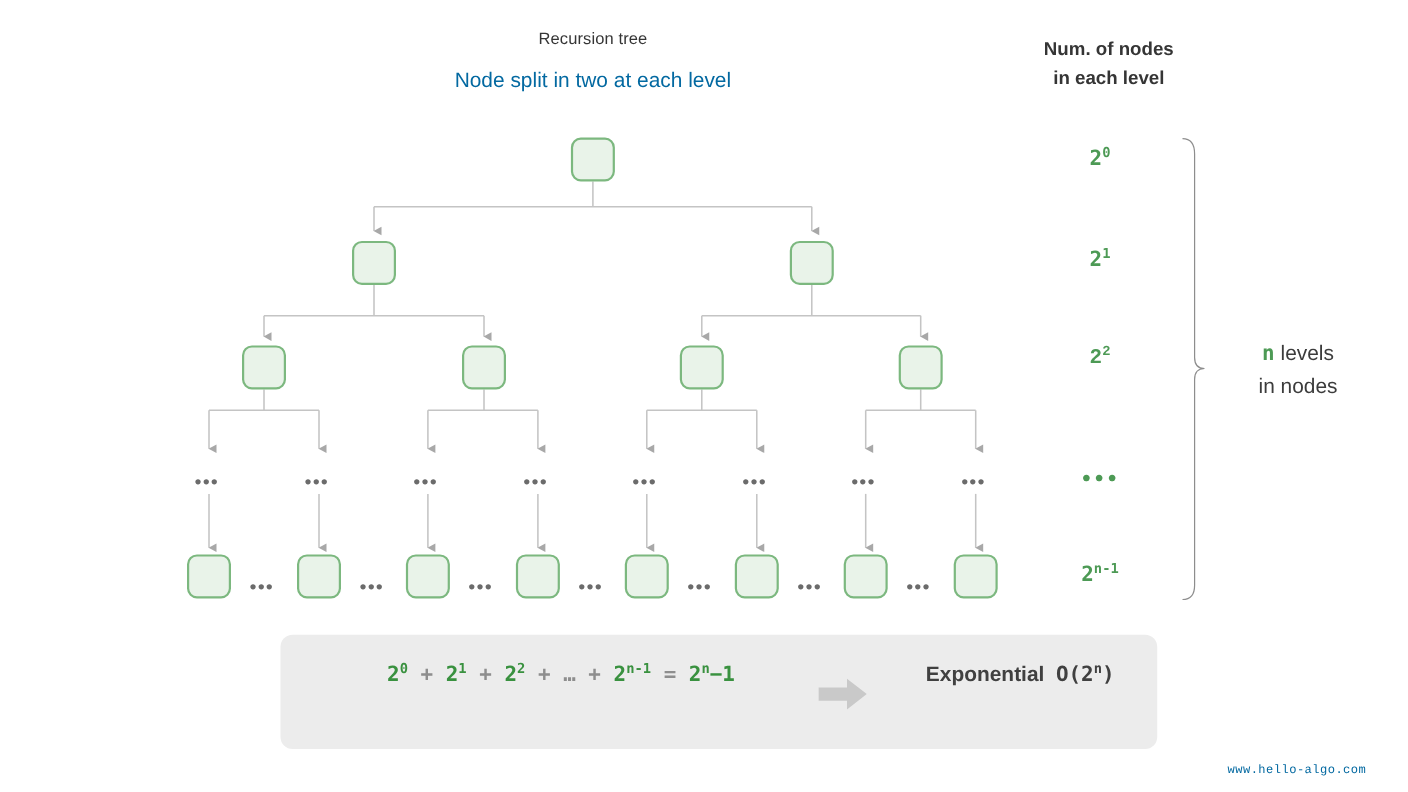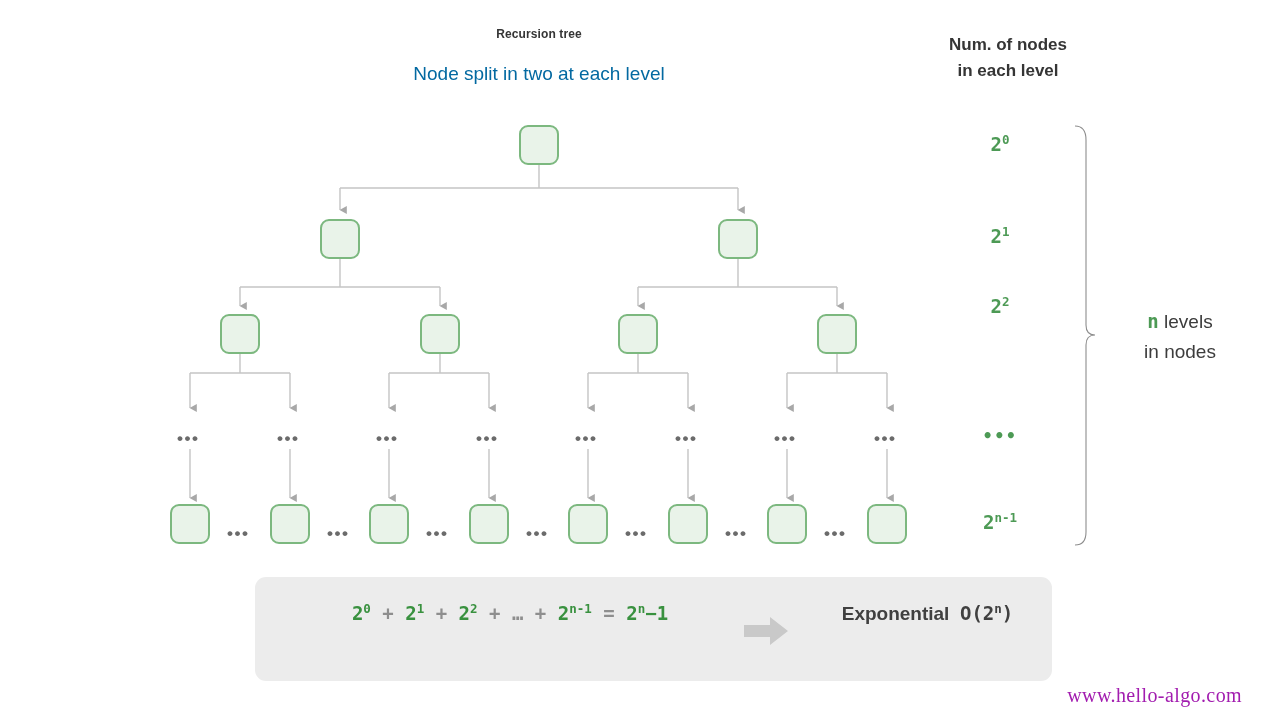--- a/index.html
+++ b/index.html
@@ -16,22 +16,22 @@
     color: #3c3c3c;
   }
 
   
   .title {
     position: absolute;
     left: 0;
     top: 27px;
     width: 1078px;
     text-align: center;
-    font-size: 12px;
-    font-weight: bold;
+    font-size: 15px;
+    font-weight: normal;
     color: #353535;
     letter-spacing: 0.1px;
   }
   .subtitle {
     position: absolute;
     left: 0;
     top: 63px;
     width: 1078px;
     text-align: center;
     font-size: 19px;
@@ -188,23 +188,23 @@
     left: 744px;
     top: 616px;
     width: 44px;
     height: 30px;
   }
 
   .watermark {
     position: absolute;
     right: 38px;
     bottom: 13px;
-    font-family: Liberation Serif, serif;
-    font-size: 20px;
-    color: #a21caf;
+    font-family: Liberation Mono, monospace;
+    font-size: 11px;
+    color: #0369a1;
     letter-spacing: 0.4px;
   }
 </style>
 </head>
 <body>
 
 <div class="title">Recursion tree</div>
 <div class="subtitle">Node split in two at each level</div>
 <div class="col-heading">
   <span>Num. of nodes</span><br>
@@ -315,21 +315,21 @@
   <div class="dots" style="left:824px; top:525px;">•••</div>
 </div>
 
 <div>
   <div class="level-count" style="top:133px;">
     <span>2</span><sup>0</sup>
   </div>
   <div class="level-count" style="top:225px;">
     <span>2</span><sup>1</sup>
   </div>
-  <div class="level-count" style="top:295px;">
+  <div class="level-count" style="top:314px;font-family:Liberation Mono, monospace;">
     <span>2</span><sup>2</sup>
   </div>
   <div class="level-count ellipsis" style="top:426px;">•••</div>
   <div class="level-count" style="top:511px;">
     <span>2</span><sup>n-1</sup>
   </div>
 </div>
 
 <div class="total-label">
   <span class="nvar">n</span><span> levels</span><br>

